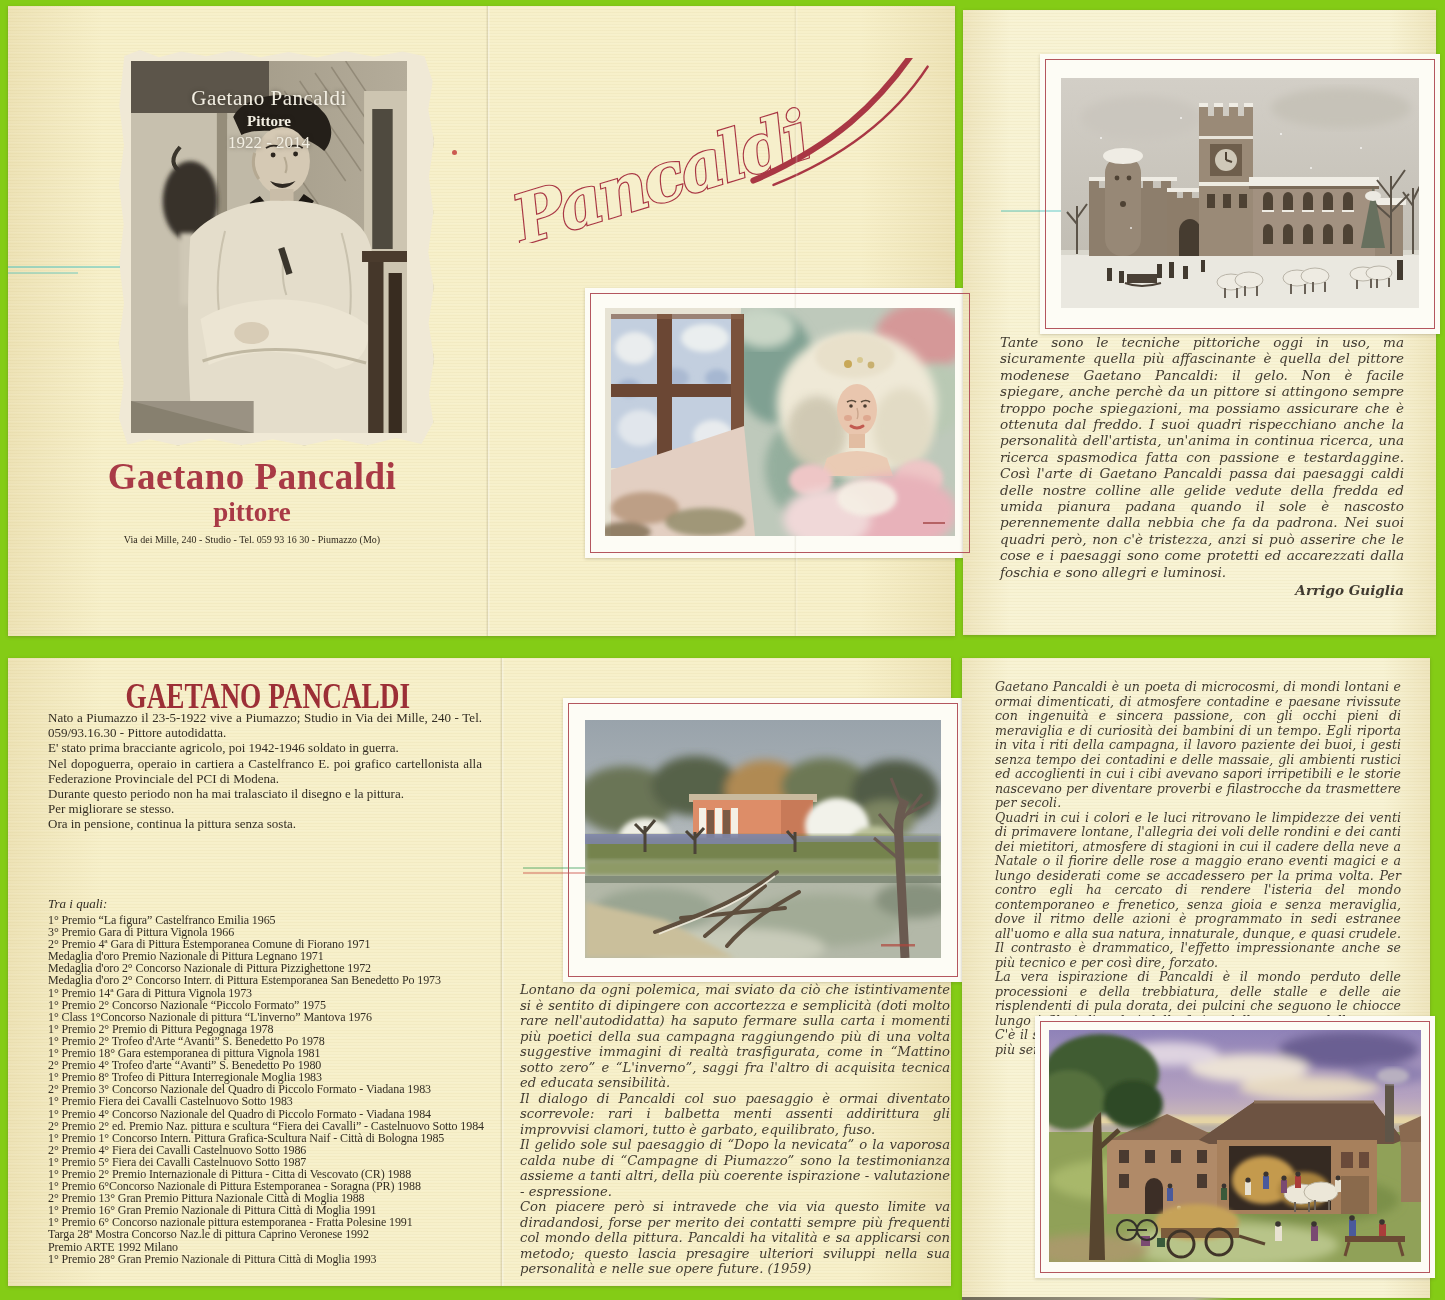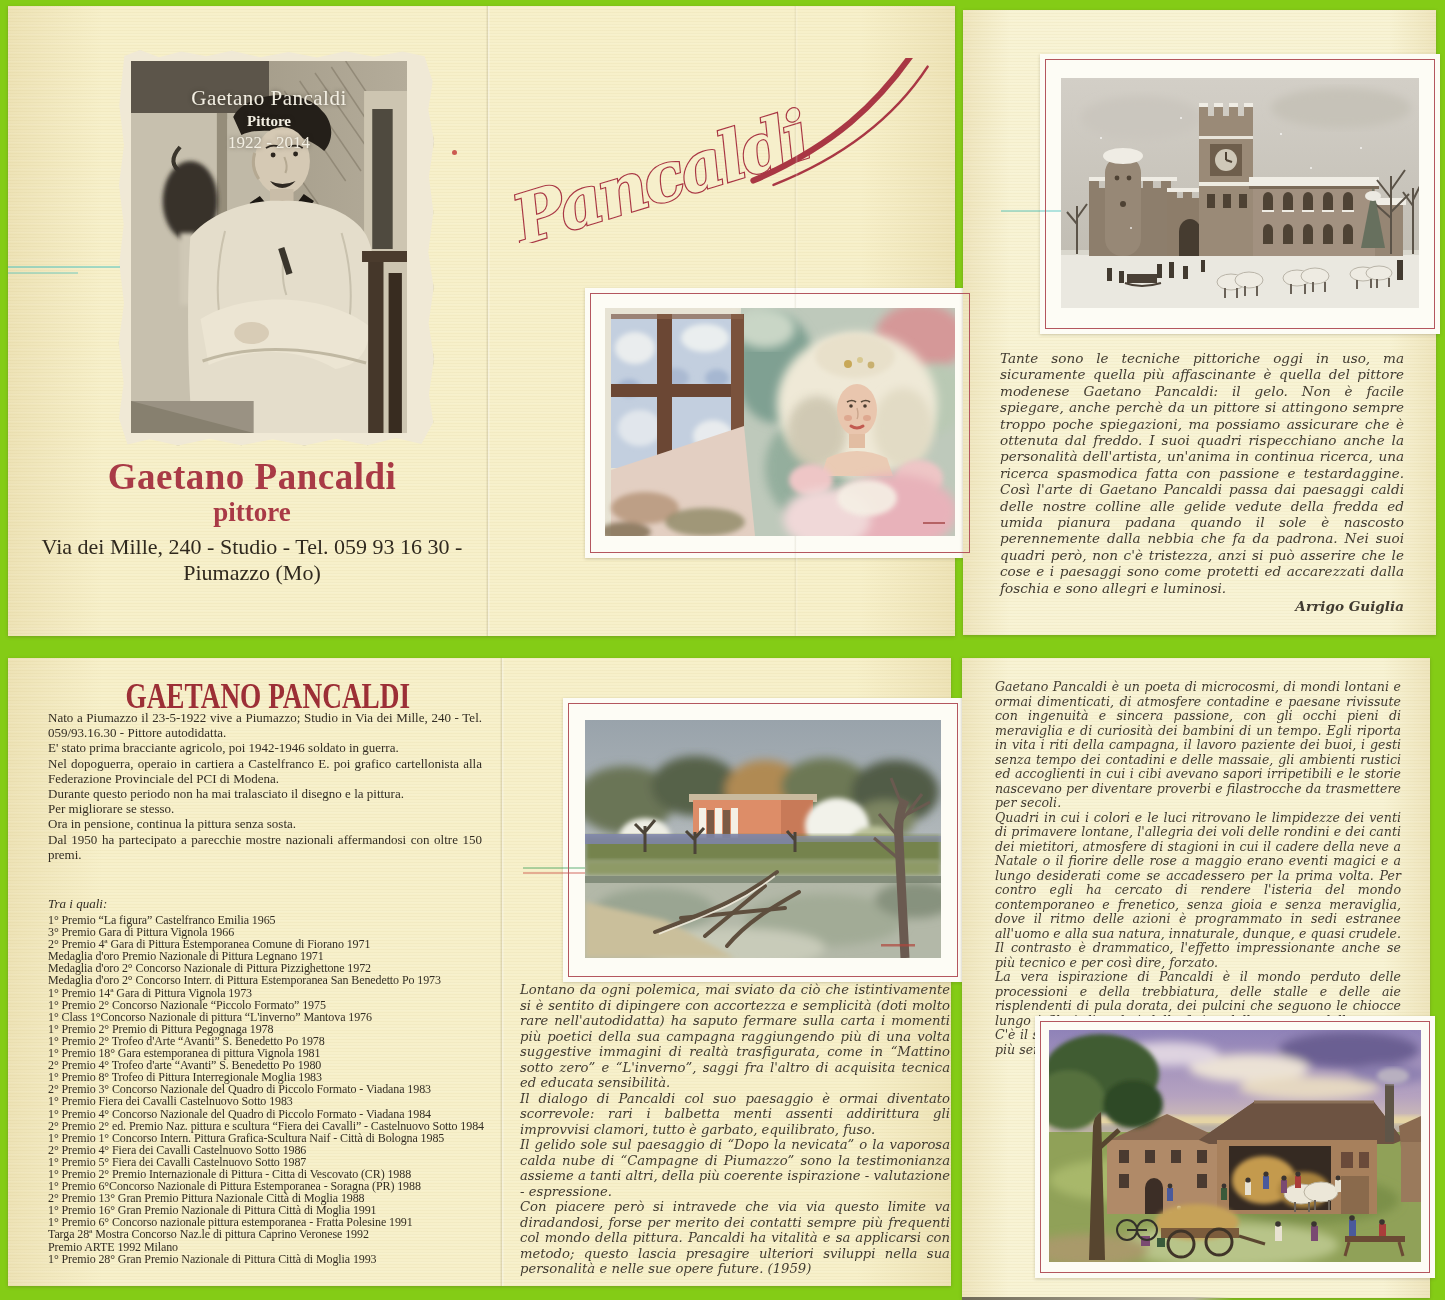--- a/index.html
+++ b/index.html
@@ -38,21 +38,21 @@
   .photo-caption{position:absolute;left:0;top:24px;width:100%;text-align:center;color:#f3efe3;
     text-shadow:0 0 4px rgba(40,35,25,.55);line-height:1.3;}
   .photo-caption .pc-name{font-size:21px;letter-spacing:.5px;}
   .photo-caption .pc-title{font-size:15px;font-weight:bold;}
   .photo-caption .pc-years{font-size:17px;}
 
   
   .cover-text{position:absolute;left:18px;top:452px;width:452px;text-align:center;}
   .cover-name{margin:0;font-size:37px;font-weight:bold;color:#a93a46;letter-spacing:.5px;line-height:1.05;}
   .cover-role{margin:2px 0 0 0;font-size:27px;font-weight:bold;color:#a93a46;line-height:1.0;}
-  .cover-address{margin:8px 0 0 0;font-size:22px;color:#30291e;}
+  .cover-address{margin:8px 0 0 0;font-size:10px;color:#30291e;}
 
   
   .signature-block{position:absolute;left:492px;top:52px;width:448px;height:185px;}
   .signature-block svg{width:100%;height:100%;}
 
   
   .painting-card{position:absolute;background:#fdfcf5;box-shadow:0 1px 3px rgba(90,80,45,.25);}
   .painting-card::before{content:"";position:absolute;inset:5px;border:1px solid #b4565e;pointer-events:none;z-index:3;}
   .painting-card svg{position:absolute;z-index:1;display:block;}
   .pc-woman{left:537px;top:266px;width:390px;height:270px;}
@@ -61,21 +61,21 @@
   .pc-castle svg{left:21px;top:24px;width:358px;height:230px;}
   .pc-landscape{left:515px;top:24px;width:400px;height:284px;}
   .pc-landscape svg{left:22px;top:22px;width:356px;height:238px;}
   .pc-farm{left:33px;top:342px;width:400px;height:262px;}
   .pc-farm svg{left:14px;top:14px;width:372px;height:232px;}
 
   
   .quote{position:absolute;font-family:"DejaVu Serif",serif;font-style:italic;color:#413b31;text-align:justify;}
   .quote p{margin:0;}
   .quote .sig{text-align:right;font-weight:bold;margin-top:2px;}
-  .q-guiglia{left:37px;top:340px;width:404px;font-size:13.6px;line-height:16.4px;}
+  .q-guiglia{left:37px;top:324px;width:404px;font-size:13.6px;line-height:16.4px;}
   .q-fregni{left:512px;top:324px;width:430px;font-size:13.2px;line-height:15.5px;}
   .q-manfredi{left:33px;top:22px;width:406px;font-size:12.6px;line-height:14.5px;}
 
   
   .bl-heading-wrap{position:absolute;left:40px;top:18px;width:440px;text-align:center;}
   .bl-heading{display:inline-block;margin:0;font-size:31px;font-weight:bold;color:#9c2f36;
     transform:scale(.88,1.14);transform-origin:center top;letter-spacing:0;white-space:nowrap;}
   .bio{position:absolute;left:40px;top:52px;width:434px;font-size:13px;line-height:15.2px;
     color:#332d23;text-align:justify;}
   .bio p{margin:0;}
@@ -407,21 +407,20 @@
       <h2 class="bl-heading">GAETANO PANCALDI</h2>
     </div>
 
     <div class="bio">
         <p class="para">Nato a Piumazzo il 23-5-1922 vive a Piumazzo; Studio in Via dei Mille, 240 - Tel. 059/93.16.30 - Pittore autodidatta.</p>
         <p class="para">E' stato prima bracciante agricolo, poi 1942-1946 soldato in guerra.</p>
         <p class="para">Nel dopoguerra, operaio in cartiera a Castelfranco E. poi grafico cartellonista alla Federazione Provinciale del PCI di Modena.</p>
         <p class="para">Durante questo periodo non ha mai tralasciato il disegno e la pittura.</p>
         <p class="para">Per migliorare se stesso.</p>
         <p class="para">Ora in pensione, continua la pittura senza sosta.</p>
-        <p class="para">Dal 1950 ha partecipato a parecchie mostre nazionali affermandosi con oltre 150 premi.</p>
       </div>
 
     <div class="awards-intro">Tra i quali:</div>
 
     <div class="awards">
         <div>1° Premio “La figura” Castelfranco Emilia 1965</div>
         <div>3° Premio Gara di Pittura Vignola 1966</div>
         <div>2° Premio 4ª Gara di Pittura Estemporanea Comune di Fiorano 1971</div>
         <div>Medaglia d'oro Premio Nazionale di Pittura Legnano 1971</div>
         <div>Medaglia d'oro 2° Concorso Nazionale di Pittura Pizzighettone 1972</div>

